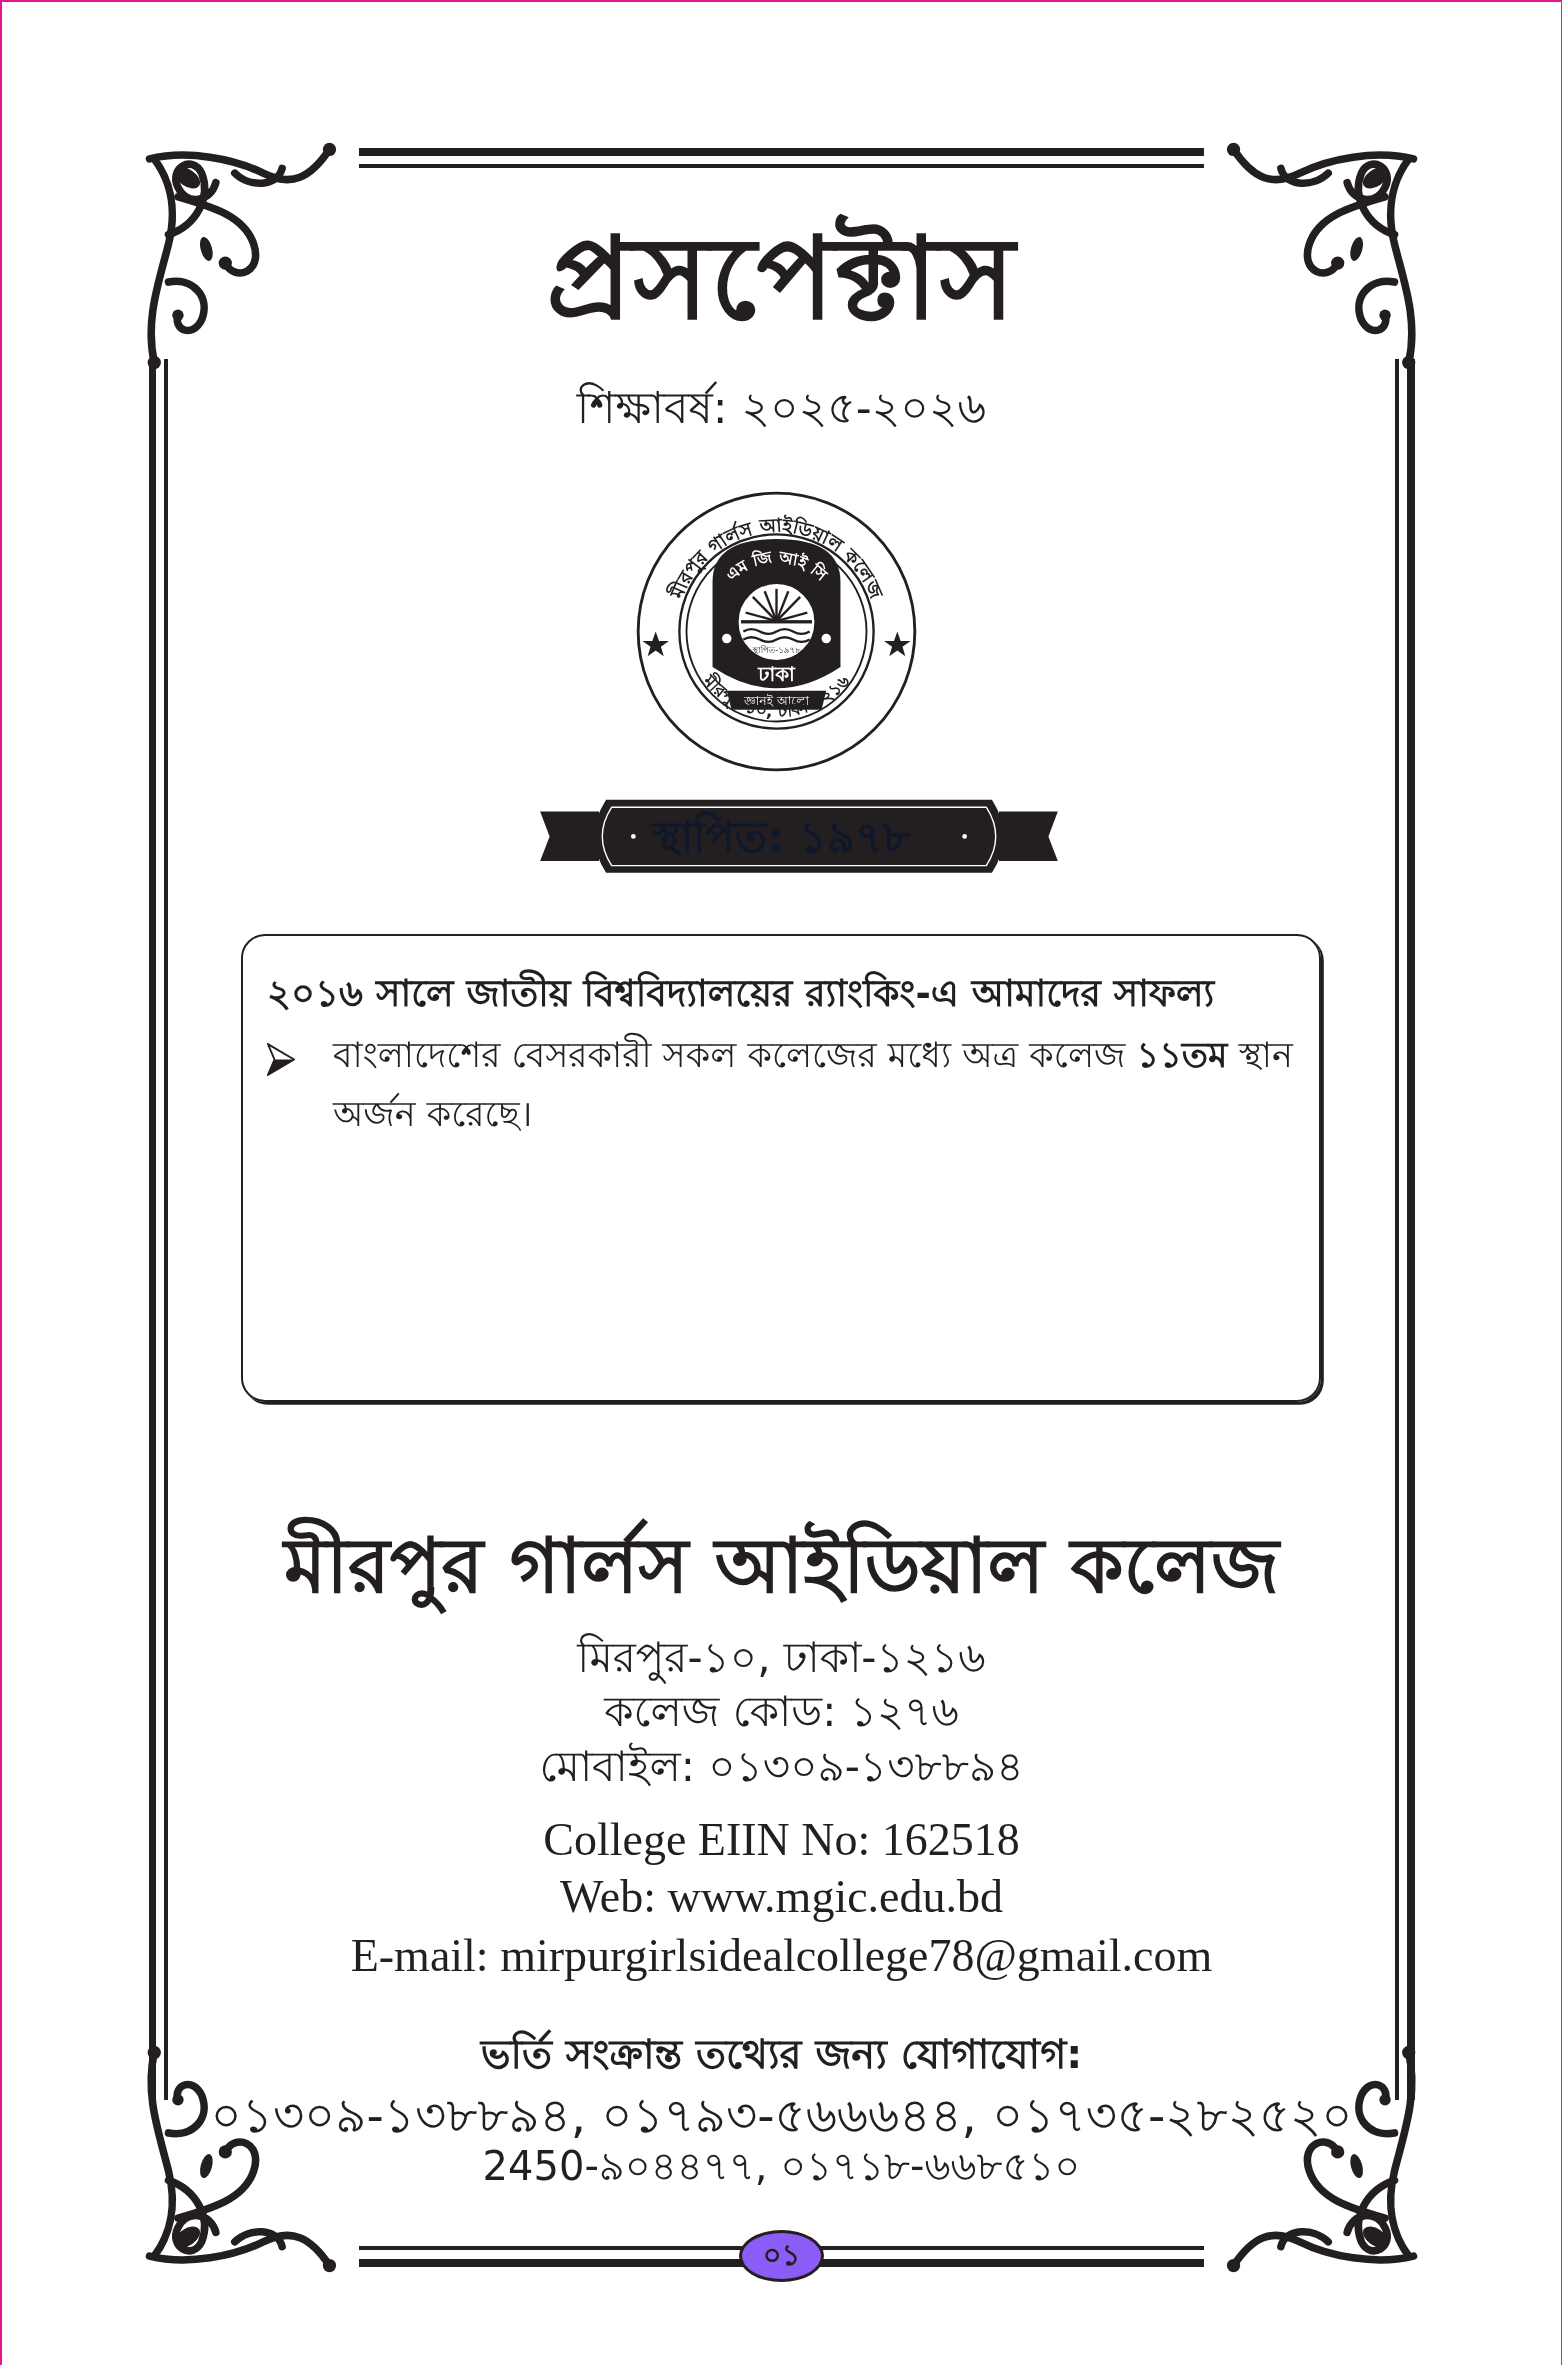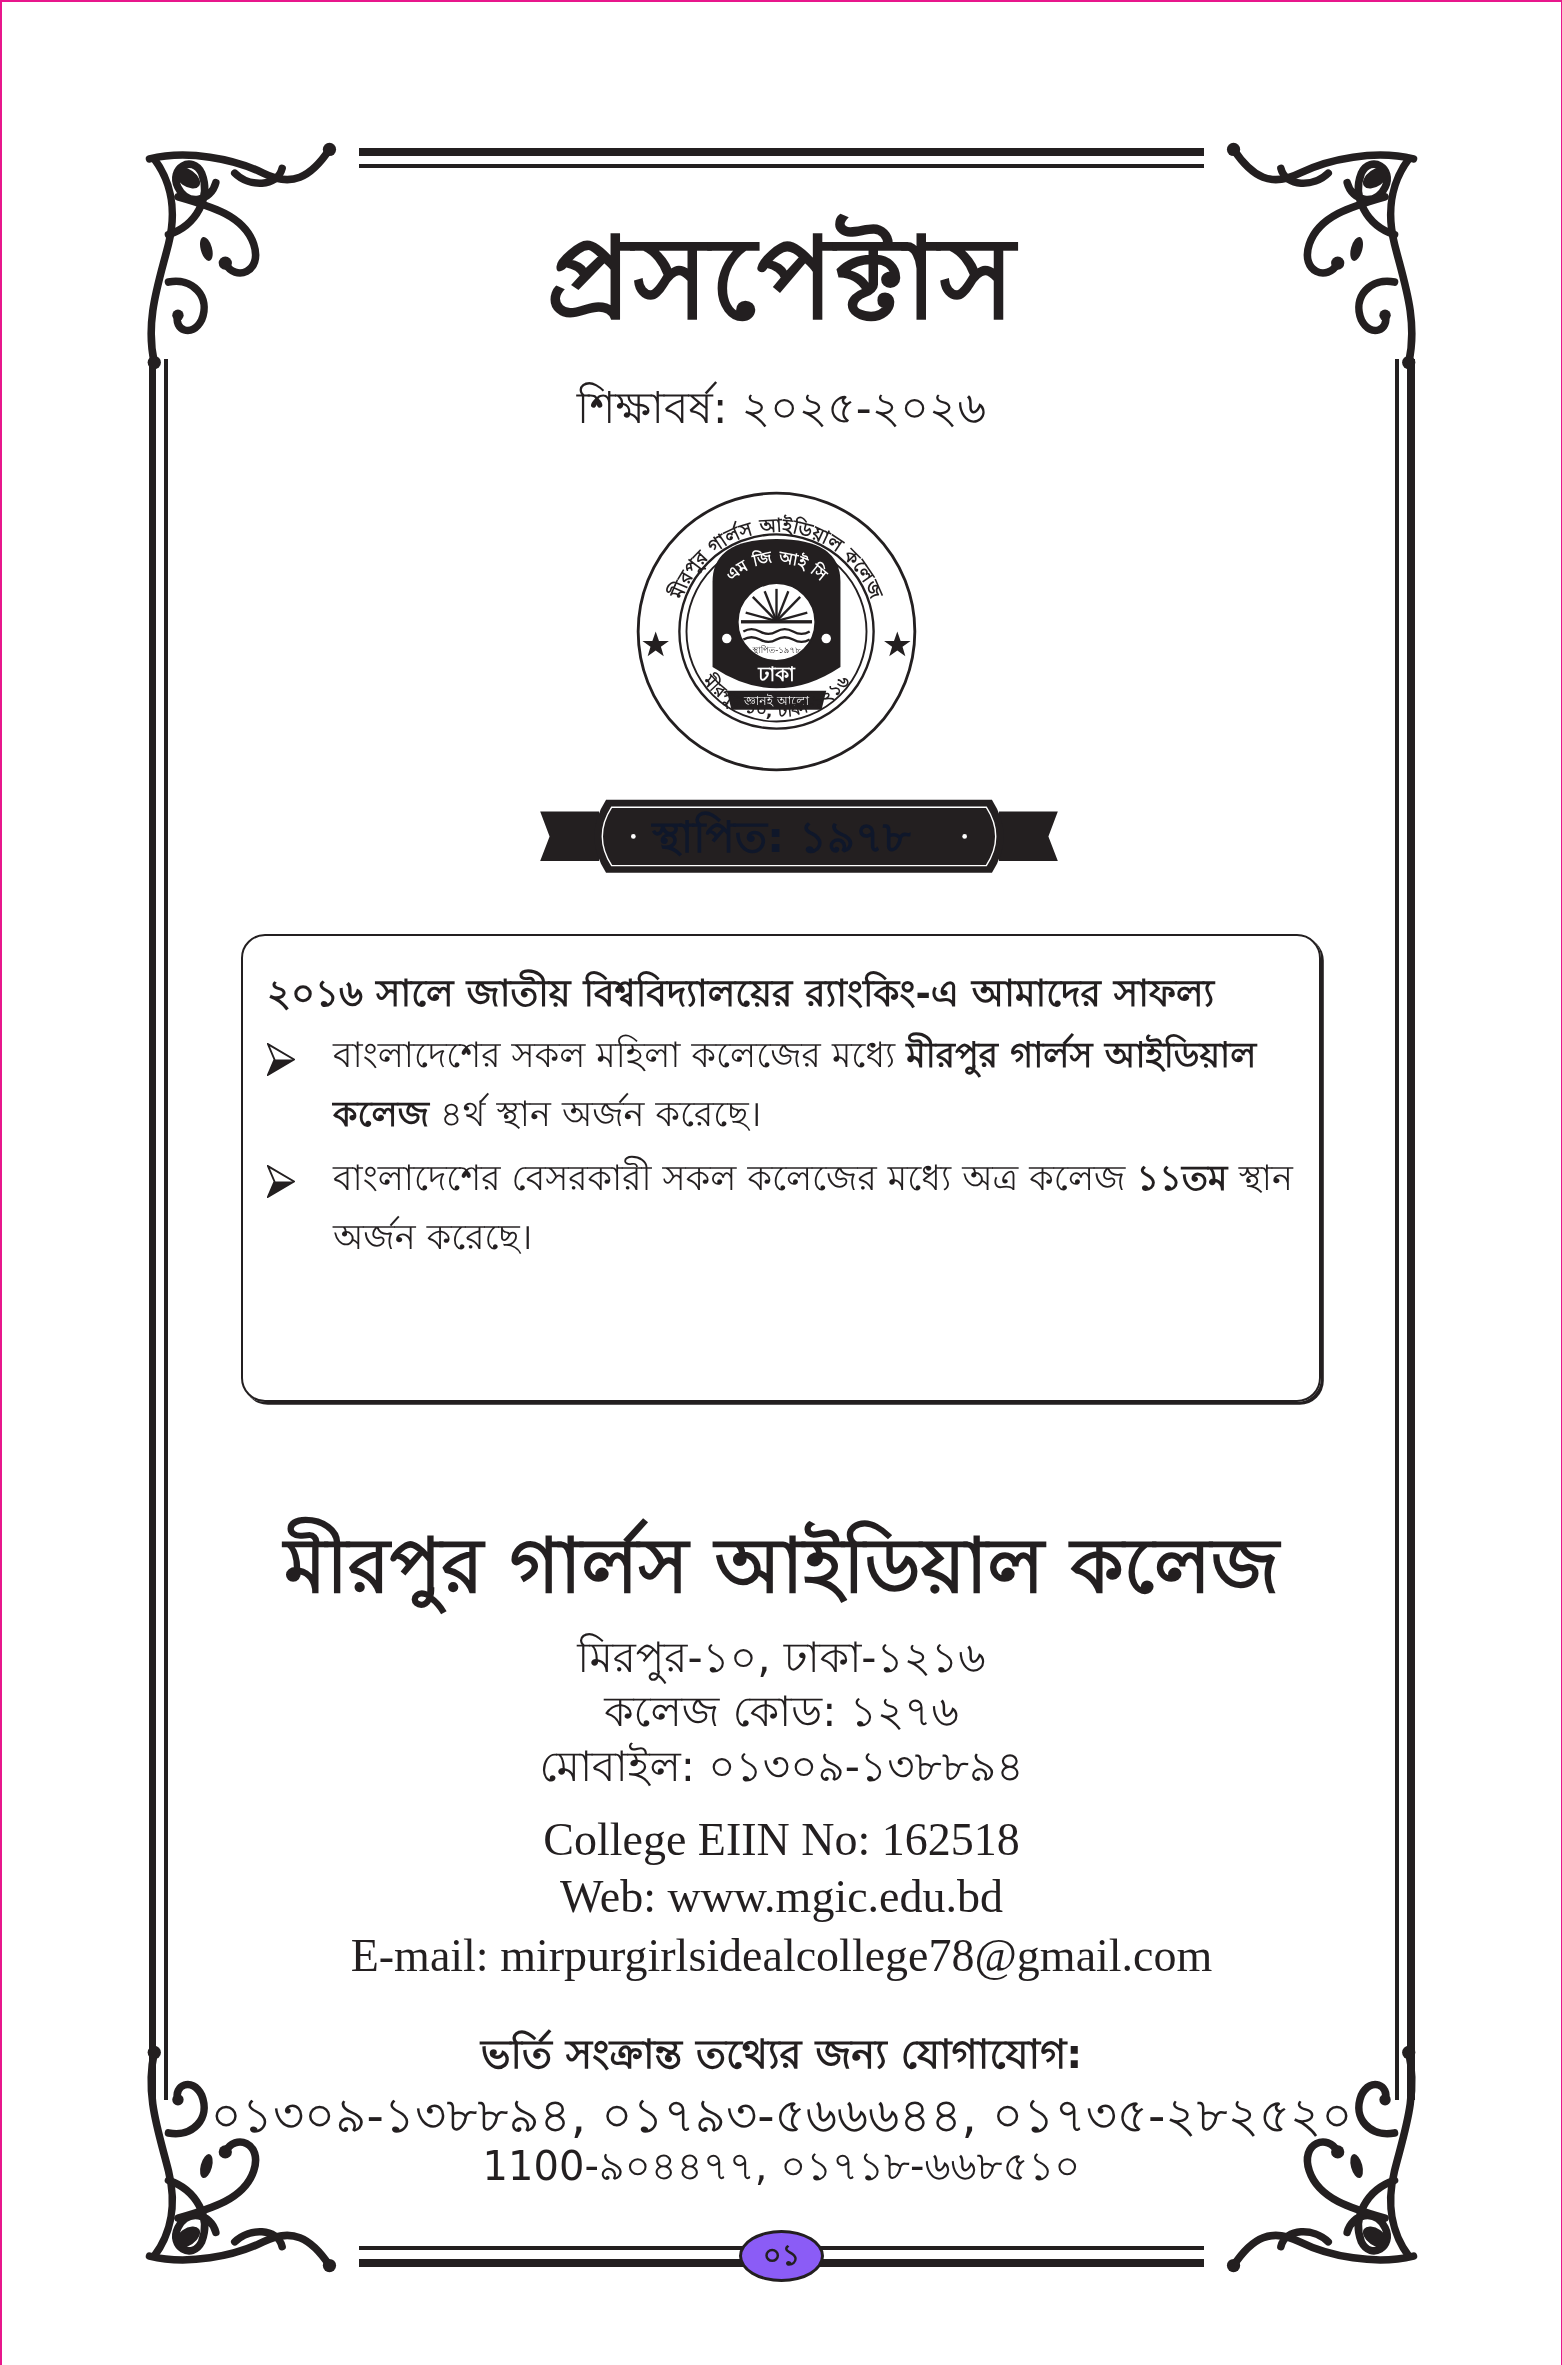--- a/index.html
+++ b/index.html
@@ -186,38 +186,31 @@
 <div class="ribbon-text">স্থাপিত: ১৯৭৮</div>
 
 <div class="abs box">
   <div class="box-heading">২০১৬ সালে জাতীয় বিশ্ববিদ্যালয়ের র‍্যাংকিং-এ আমাদের সাফল্য</div>
   <ul class="bullets">
     <li class="bullet">
       <svg class="arrow" viewBox="0 0 60 70">
           <polygon points="2,2 58,35 2,68 16,35" fill="#ffffff" stroke="#231f20" stroke-width="4"></polygon>
           <polygon points="16,35 58,35 2,68" fill="#231f20"></polygon>
         </svg>
-      <span>বাংলাদেশের সকল মহিলা কলেজের মধ্যে </span><b>মীরপুর গার্লস আইডিয়াল কলেজ</b><span> ৪র্থ স্থান অর্জন করেছে।</span>
-    </li>
-    <li class="bullet">
-      <svg class="arrow" viewBox="0 0 60 70">
-          <polygon points="2,2 58,35 2,68 16,35" fill="#ffffff" stroke="#231f20" stroke-width="4"></polygon>
-          <polygon points="16,35 58,35 2,68" fill="#231f20"></polygon>
-        </svg>
       <span>বাংলাদেশের বেসরকারী সকল কলেজের মধ্যে অত্র কলেজ </span><b>১১তম</b><span> স্থান অর্জন করেছে।</span>
     </li>
   </ul>
 </div>
 
 <div class="center college-name">মীরপুর গার্লস আইডিয়াল কলেজ</div>
 <div class="center addr addr1">মিরপুর-১০, ঢাকা-১২১৬</div>
 <div class="center addr addr2">কলেজ কোড: ১২৭৬</div>
 <div class="center addr addr3">মোবাইল: ০১৩০৯-১৩৮৮৯৪</div>
 <div class="center eng eng1">College EIIN No: 162518</div>
 <div class="center eng eng2">Web: www.mgic.edu.bd</div>
 <div class="center eng eng3">E-mail: mirpurgirlsidealcollege78@gmail.com</div>
 
 <div class="center contact-head">ভর্তি সংক্রান্ত তথ্যের জন্য যোগাযোগ:</div>
 <div class="center phones1">০১৩০৯-১৩৮৮৯৪, ০১৭৯৩-৫৬৬৬৪৪, ০১৭৩৫-২৮২৫২০</div>
-<div class="center phones2">1100-৯০৪৪৭৭, ০১৭১৮-৬৬৮৫১০</div>
+<div class="center phones2">2450-৯০৪৪৭৭, ০১৭১৮-৬৬৮৫১০</div>
 
 <div class="abs page-num">০১</div>
 
 
 </body></html>

